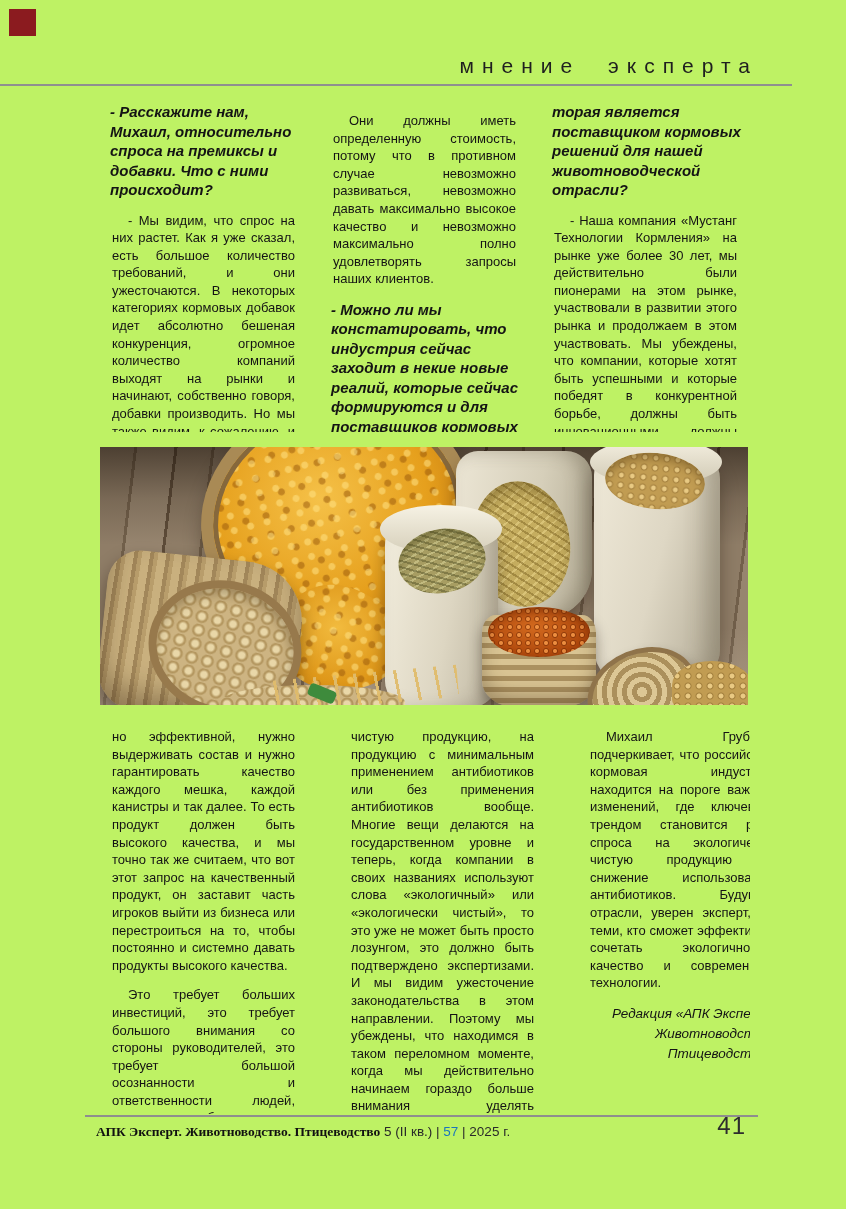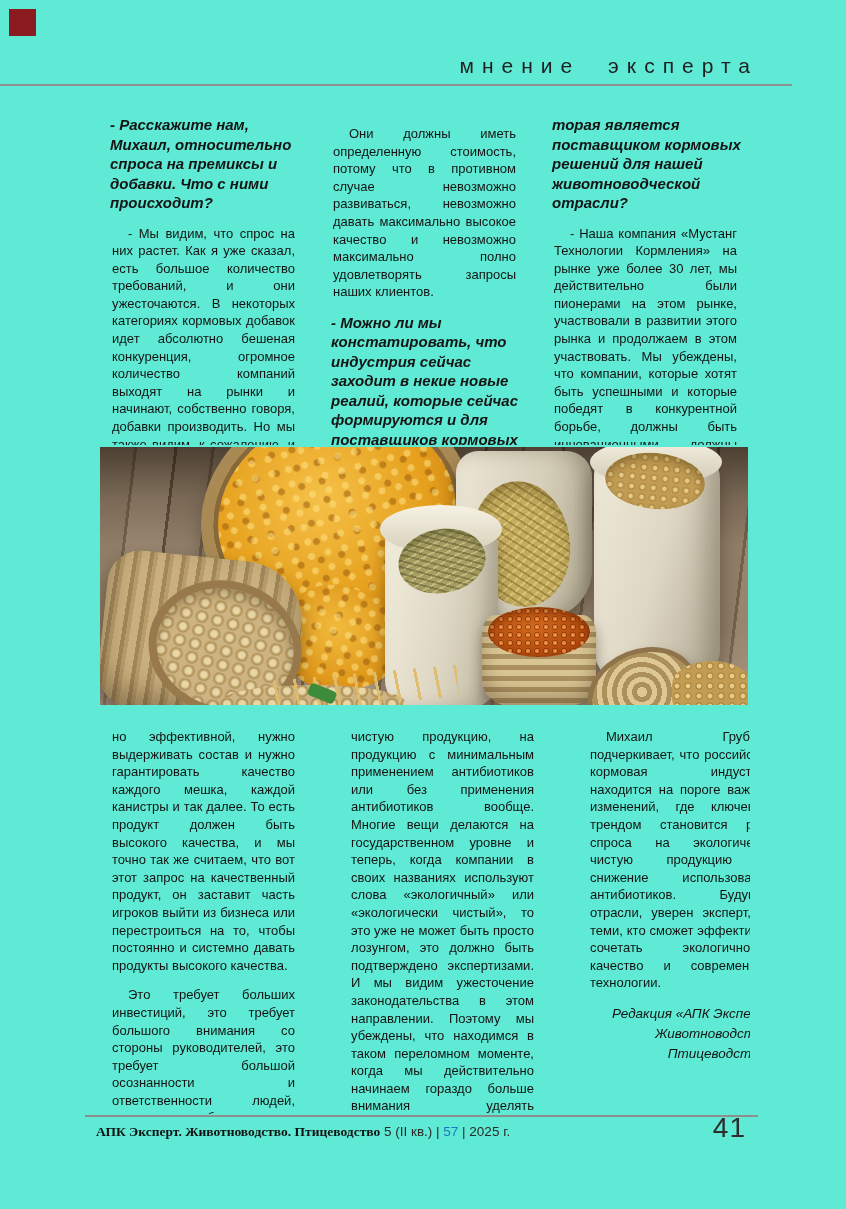--- a/index.html
+++ b/index.html
@@ -1,27 +1,27 @@
 <!DOCTYPE html>
 <html lang="ru"><head>
 <meta charset="utf-8">
 <style>
   html,body{margin:0;padding:0;background:#ffffff;}
-  .page{position:relative;width:846px;height:1209px;background:#5eead4;overflow:hidden;
+  .page{position:relative;width:846px;height:1209px;background:#bef264;overflow:hidden;
         font-family:"Liberation Sans",sans-serif;color:#111;}
 
   
   .corner-marker{position:absolute;left:9px;top:9px;width:27px;height:27px;}
   .section-title{position:absolute;top:54px;right:88px;font-size:21px;letter-spacing:8px;
         word-spacing:14px;color:#1f1f1f;}
   .header-rule{position:absolute;left:0;top:84px;width:792px;height:2px;background:#8f8f8f;}
 
   
   .cols{position:absolute;left:100px;width:650px;display:flex;gap:14px;overflow:hidden;}
-  .cols-top{top:113px;height:332px;}
+  .cols-top{top:100px;height:332px;}
   .cols-bottom{top:716px;height:398px;gap:32px;}
   .col{flex:0 0 207px;width:207px;}
   .para{margin:12px;font-size:13px;line-height:17.6px;text-align:justify;color:#141414;
         hyphens:auto;-webkit-hyphens:auto;}
   .para.body{text-indent:16px;}
   .para.body-flush{text-indent:0;}
   .para.question{font-weight:bold;font-style:italic;font-size:15px;line-height:19.5px;
         padding-left:10px;text-align:left;margin:12px 0 11px;hyphens:auto;}
   .para.question:first-child{margin-top:2px;}
   .para.byline{font-style:italic;text-align:right;white-space:pre-line;line-height:20px;
@@ -123,21 +123,21 @@
 
   .wheat-ears{left:168px;top:226px;width:190px;height:32px;transform:rotate(-5deg);
     background:repeating-linear-gradient(84deg, transparent 0 9px, rgba(224,188,108,.95) 9px 12px, transparent 12px 20px);}
   .ribbon{left:208px;top:240px;width:28px;height:13px;transform:rotate(22deg);
     background:#3e8b3c;border-radius:4px;}
 
   
   .footer-rule{position:absolute;left:85px;top:1115px;width:673px;height:2px;background:#8e8e8e;}
   .footer-info{position:absolute;left:96px;top:1124px;font-size:13.5px;color:#2a2a2a;}
   .f-bold{font-weight:bold;color:#111;font-family:Liberation Serif, serif;}
-  .page-number{position:absolute;right:100px;top:1112px;font-size:28px;color:#2d2d2d;letter-spacing:1px;}
+  .page-number{position:absolute;right:100px;top:1112px;font-size:24px;color:#2d2d2d;letter-spacing:1px;}
 </style>
 </head>
 <body>
 
 <div class="page">
   <div class="corner-marker" style="background: rgb(139, 27, 31);"></div>
   <div class="section-title">мнение эксперта</div>
   <div class="header-rule"></div>
 
   <div class="cols cols-top">

